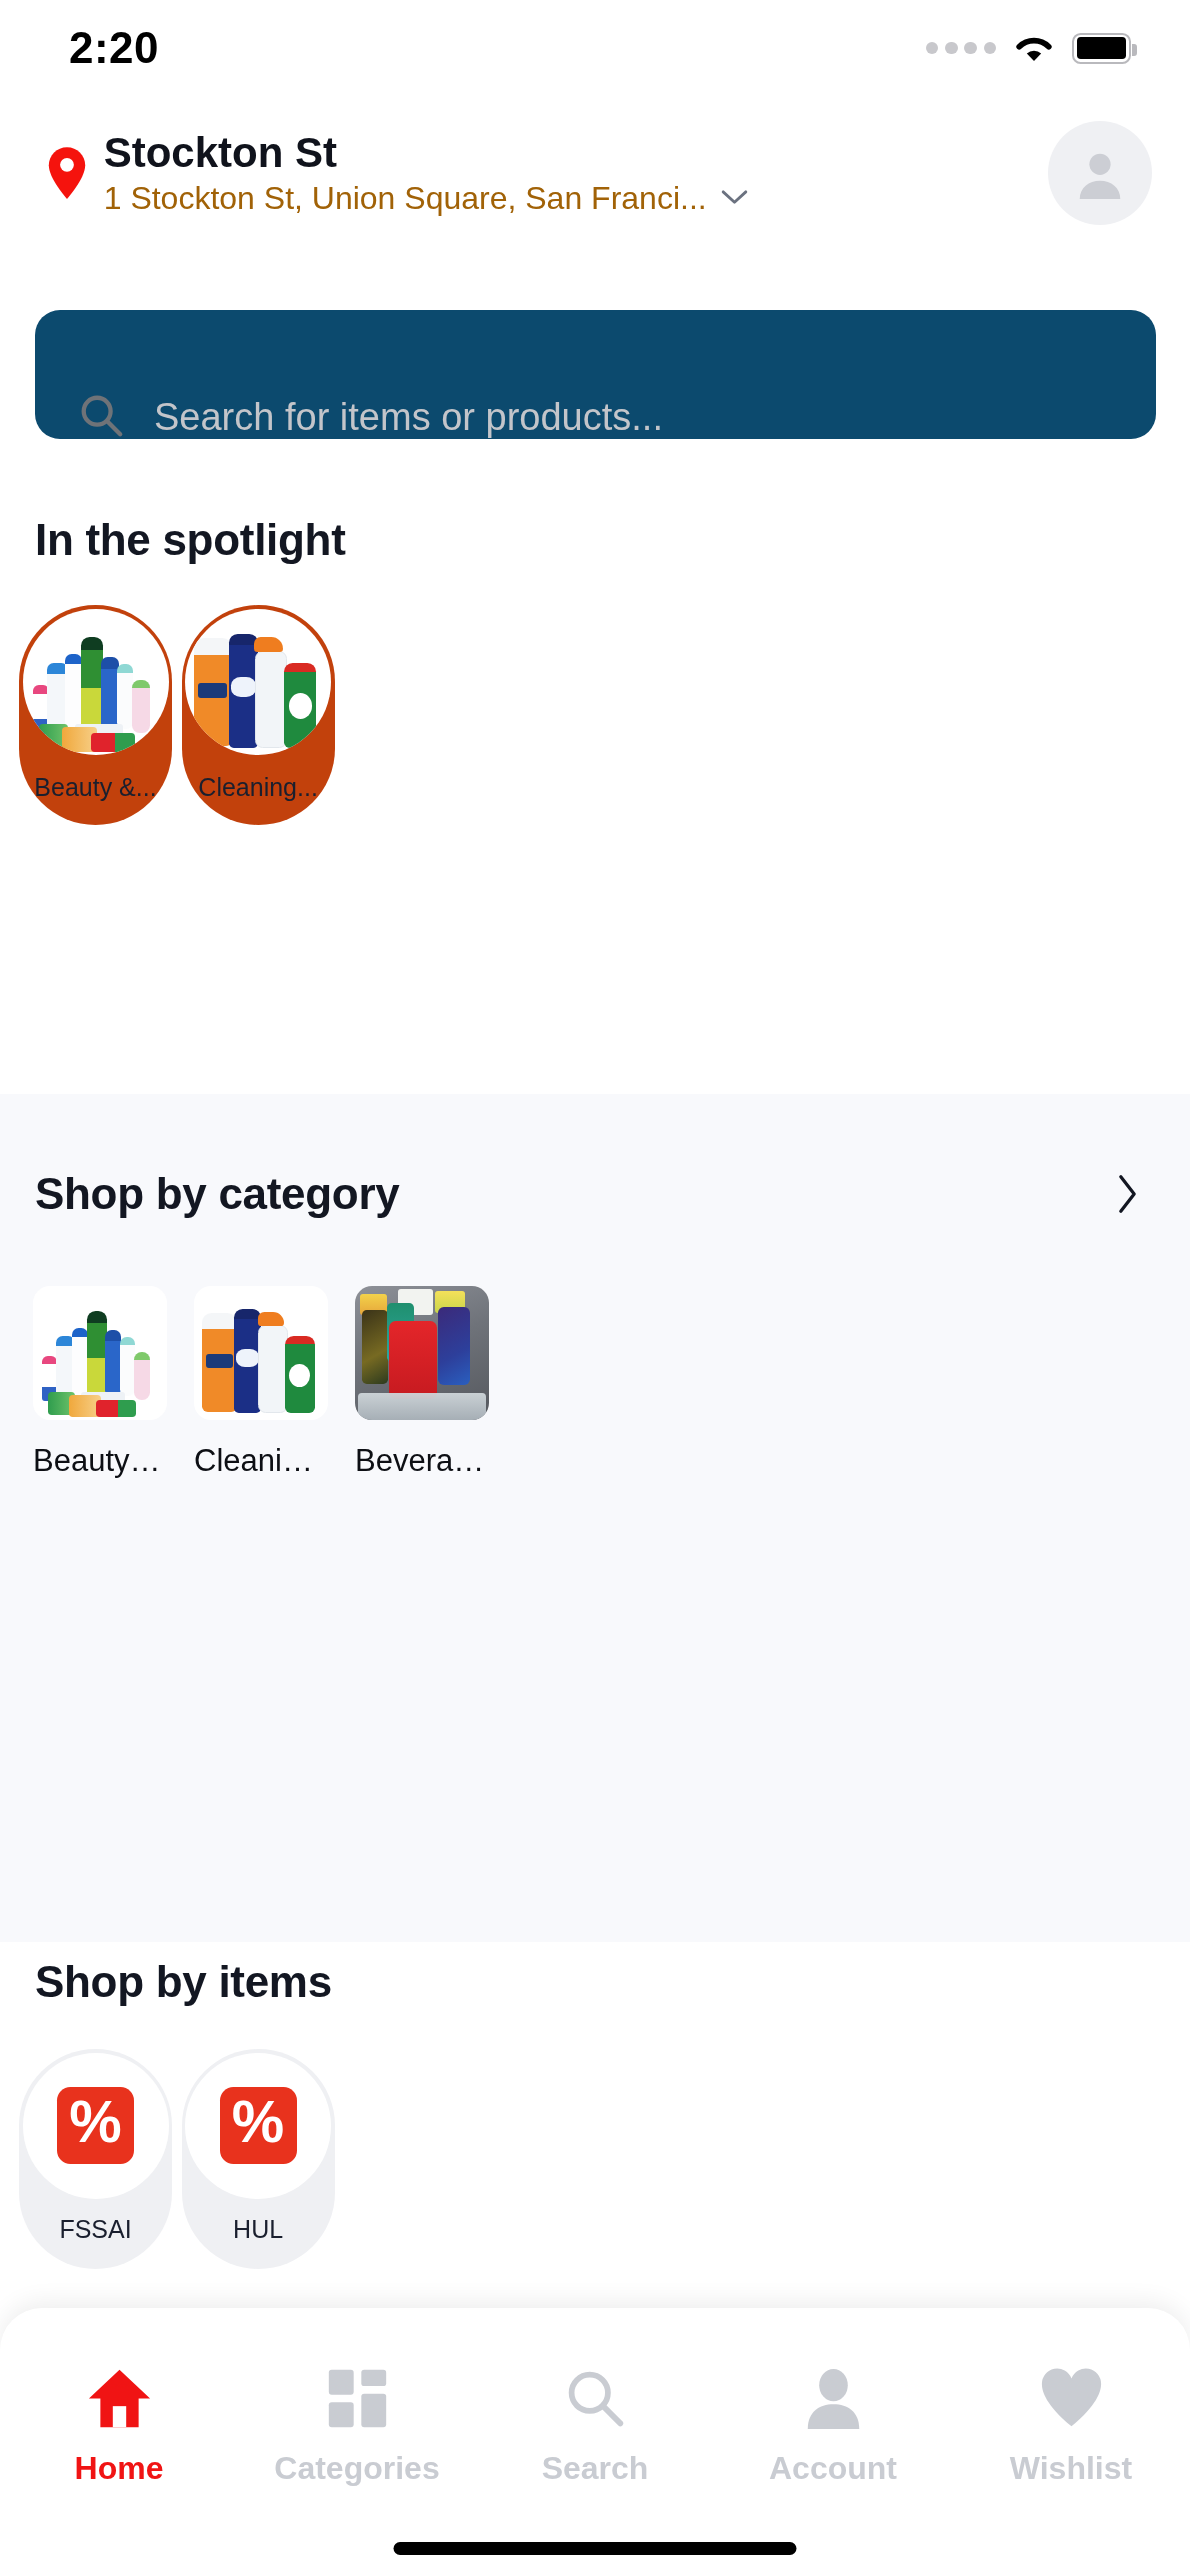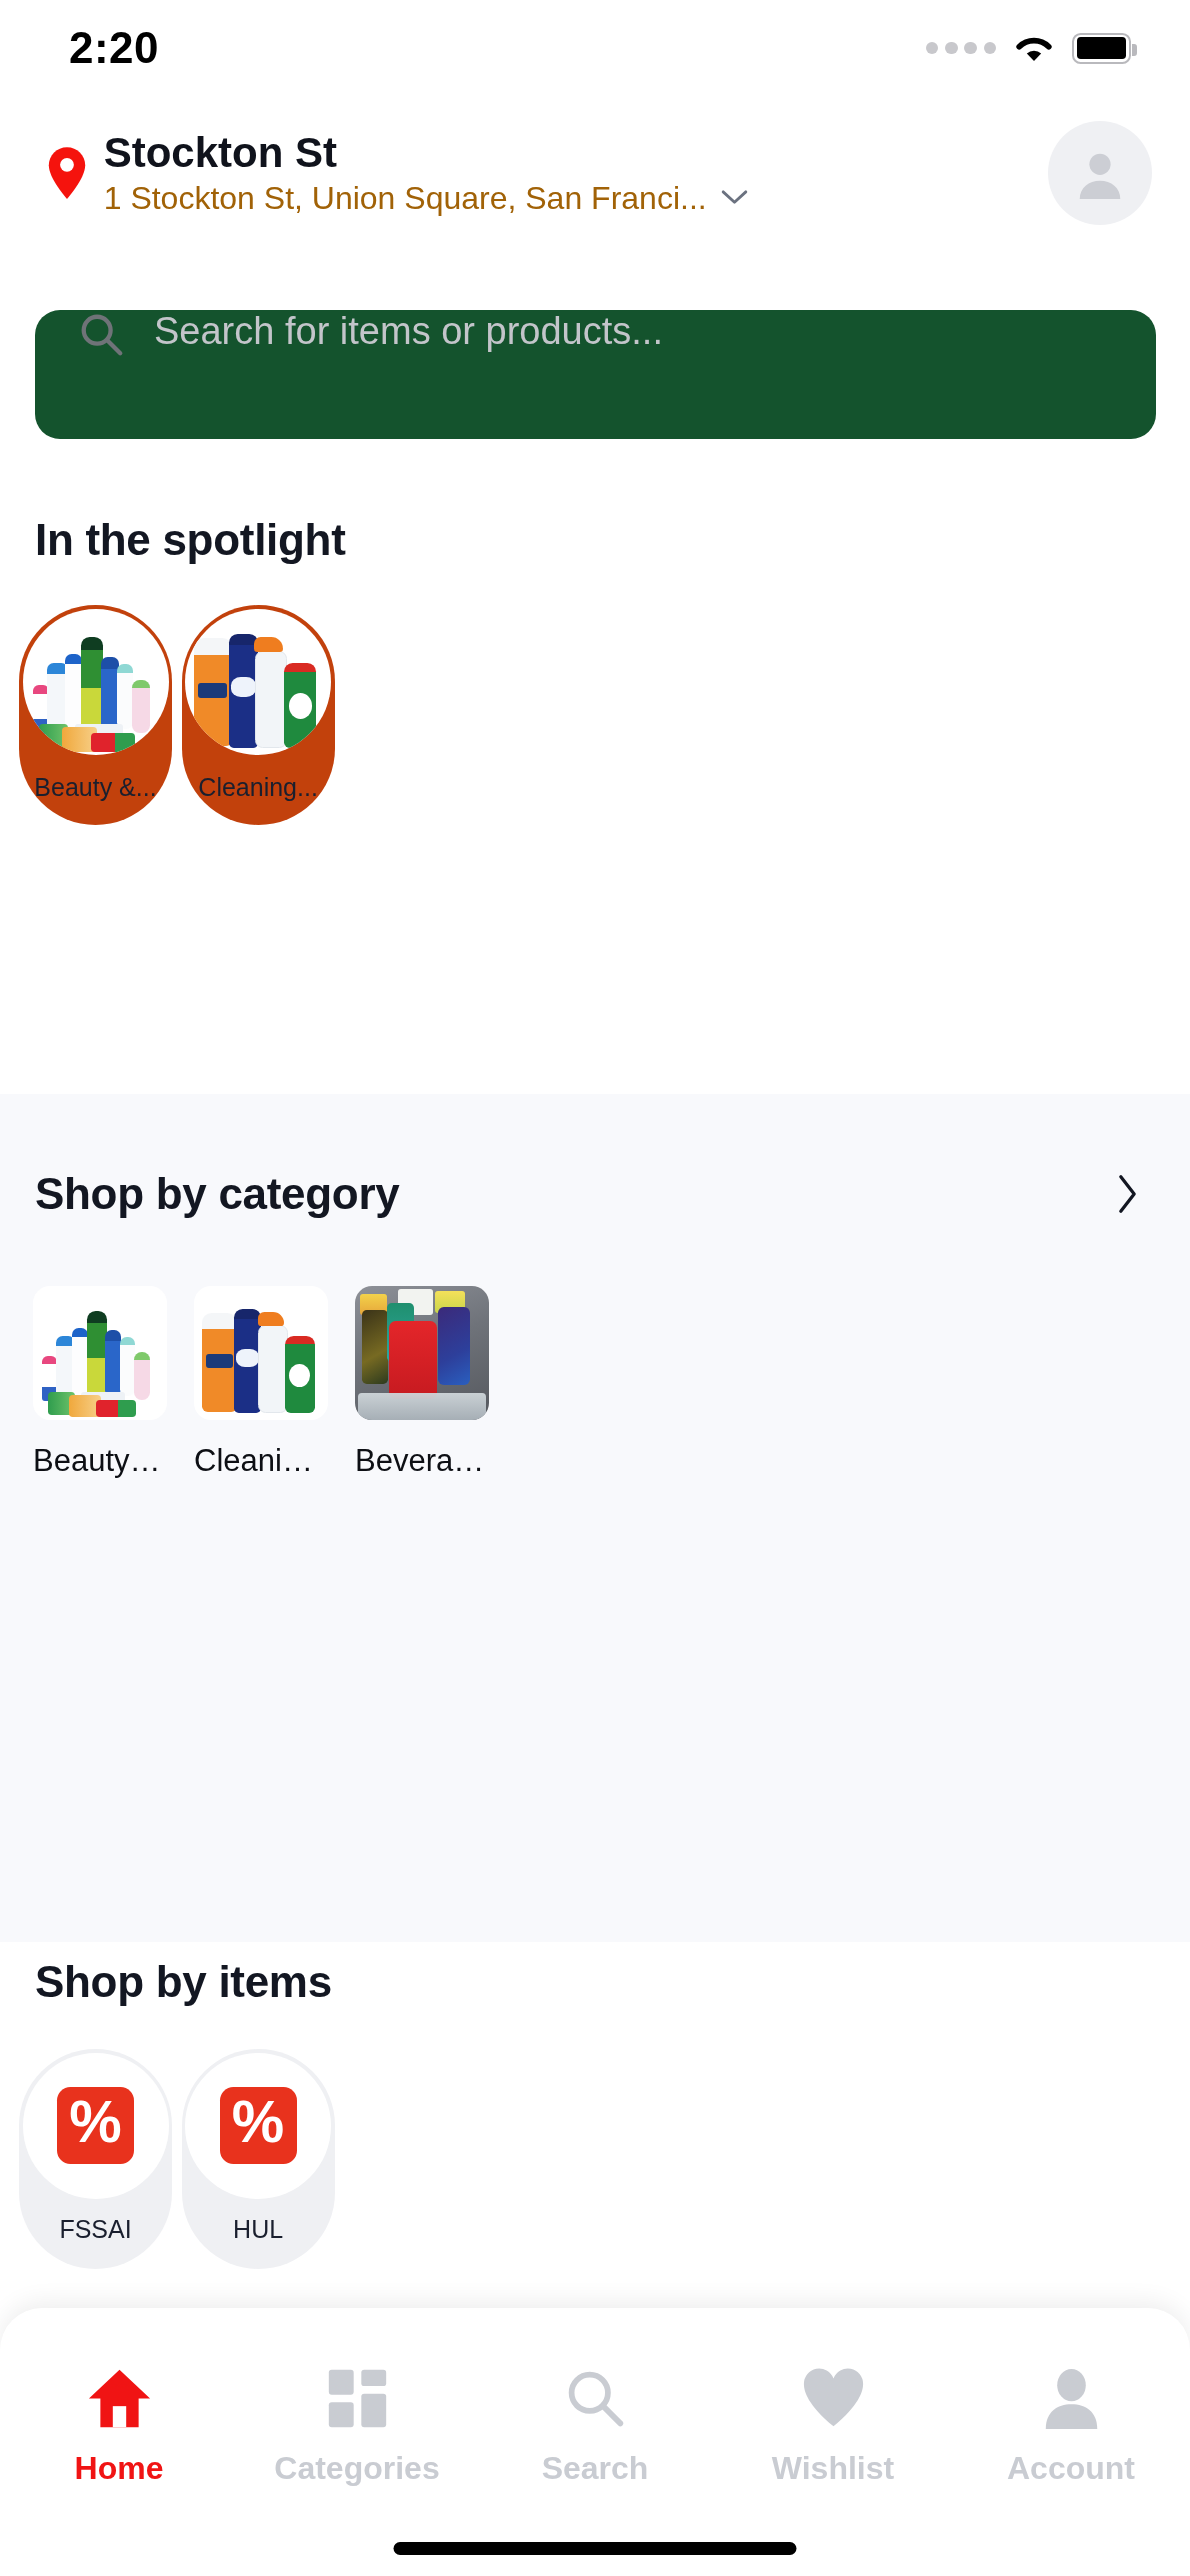--- a/index.html
+++ b/index.html
@@ -50,22 +50,22 @@
   .chev-down svg { width:29px; height:17px; display:block; }
   .avatar {
     width:104px; height:104px; border-radius:50%; background:#eff0f3;
     display:flex; align-items:center; justify-content:center; flex:0 0 104px;
   }
   .avatar svg { width:56px; height:56px; }
 
   
   .searchwrap { position:absolute; top:310px; left:35px; width:1121px; height:129px; }
   .searchbar {
-    width:100%; height:100%; background:#14532d; border-radius:25px;
-    display:flex; align-items:flex-start; padding:0 42px; gap:29px;
+    width:100%; height:100%; background:#0c4a6e; border-radius:25px;
+    display:flex; align-items:flex-end; padding:0 42px; gap:29px;
   }
   .searchbar svg { width:48px; height:48px; flex:0 0 48px; }
   .search-ph { font-size:38px; color:#c3c5ca; }
 
   
   .sec-title { font-size:44px; font-weight:700; color:#131722; letter-spacing:-0.3px; }
 
   
   .spotlight { position:absolute; top:503px; left:0; width:1190px;margin-top:12px; }
   .spotlight .sec-title { margin:0 0 0 35px; }
@@ -401,34 +401,34 @@
         <svg width="65" height="65" viewBox="0 0 68 68">
             <circle cx="28" cy="28" r="19" stroke="#c9ccd2" stroke-width="6" fill="none"></circle>
             <line x1="42" y1="42" x2="60" y2="60" stroke="#c9ccd2" stroke-width="6" stroke-linecap="round"></line>
           </svg>
       </span>
       <span class="nav-label">Search</span>
     </div>
 
     <div class="nav-item">
       <span class="nav-ico">
-        <svg width="67" height="63" viewBox="0 0 70 66">
-            <path d="M35 62 C8 40 4 25 4 18 A16 16 0 0 1 35 12 A16 16 0 0 1 66 18 C66 25 62 40 35 62 Z" fill="#c9ccd2"></path>
-          </svg>
-      </span>
-      <span class="nav-label">Wishlist</span>
-    </div>
-
-    <div class="nav-item">
-      <span class="nav-ico">
         <svg width="61" height="65" viewBox="0 0 64 68">
             <ellipse cx="32" cy="20" rx="15" ry="17" fill="#c9ccd2"></ellipse>
             <path d="M5 66 C5 48 17 40 32 40 S59 48 59 66 Z" fill="#c9ccd2"></path>
           </svg>
       </span>
       <span class="nav-label">Account</span>
     </div>
 
+    <div class="nav-item">
+      <span class="nav-ico">
+        <svg width="67" height="63" viewBox="0 0 70 66">
+            <path d="M35 62 C8 40 4 25 4 18 A16 16 0 0 1 35 12 A16 16 0 0 1 66 18 C66 25 62 40 35 62 Z" fill="#c9ccd2"></path>
+          </svg>
+      </span>
+      <span class="nav-label">Wishlist</span>
+    </div>
+
     <div class="homebar"></div>
   </div>
 
 </div>
 
 
 </body></html>

